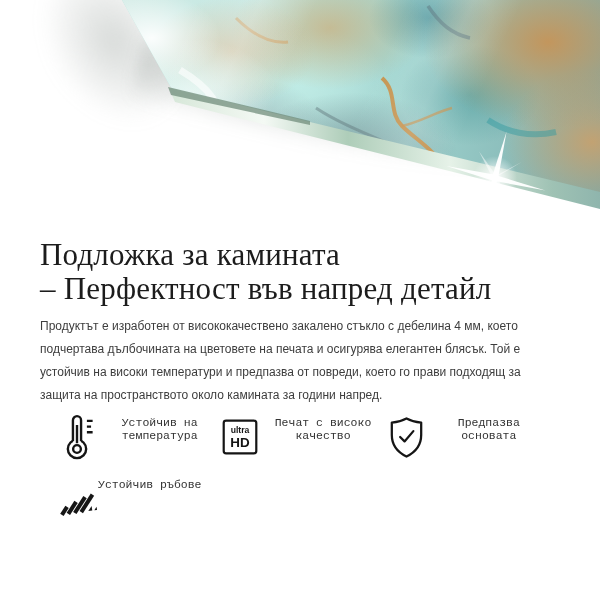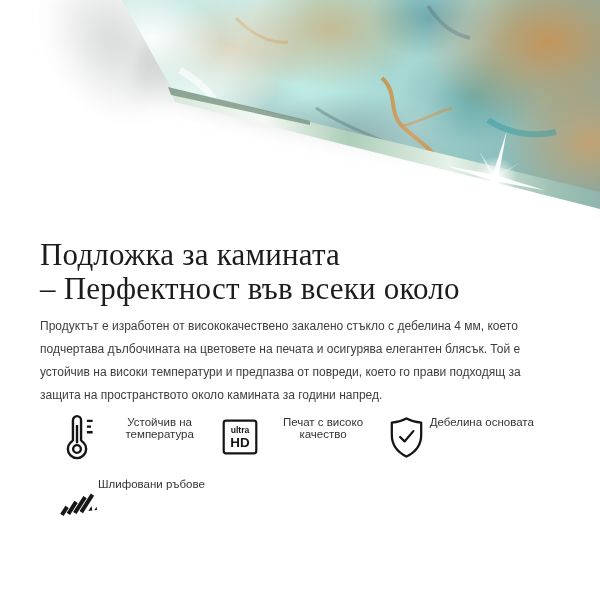--- a/index.html
+++ b/index.html
@@ -63,21 +63,21 @@
   h1 span{display:block;}
   .desc{
     margin:9px 0 0;font-size:12px;line-height:23px;color:#3d3d3d;max-width:532px;
   }
   
   .features{
     margin:4px 12px 0;display:grid;grid-template-columns:repeat(3,1fr);row-gap:10px;
   }
   .feature{display:flex;flex-direction:row;align-items:flex-start;text-align:center;}
   .icon-box{height:52px;display:flex;align-items:center;justify-content:center;}
-  .feature-label{margin-top:5px;font-size:11.5px;color:#333;}
+  .feature-label{margin-top:5px;font-size:11.5px;color:#333;font-family:Liberation Mono, monospace;}
   .ic{stroke:#151515;fill:none;stroke-width:2.3;}
 </style>
 </head>
 <body>
 
 <div class="hero">
   <div class="left-shadow"></div>
   <div class="floor-shadow"></div>
   <div class="glass-surface">
     <svg class="veins" width="600" height="230">
@@ -106,21 +106,21 @@
       <polygon points="10,60 58,57 112,60 58,63" opacity="0.95"></polygon>
       <polygon points="38,38 60,57 82,82 58,61" opacity="0.5"></polygon>
       <polygon points="82,38 61,57 38,82 59,61" opacity="0.5"></polygon>
     </g>
   </svg>
 </div>
 
 <div class="content">
   <h1>
     <span>Подложка за камината</span>
-    <span>– Перфектност във всеки около</span>
+    <span>– Перфектност във напред детайл</span>
   </h1>
   <p class="desc">Продуктът е изработен от висококачествено закалено стъкло с дебелина 4 мм, което подчертава дълбочината на цветовете на печата и осигурява елегантен блясък. Той е устойчив на високи температури и предпазва от повреди, което го прави подходящ за защита на пространството около камината за години напред.</p>
 
   <div class="features">
 
     <div class="feature">
       <div class="icon-box">
         <svg width="50" height="50" viewBox="0 0 48 48">
           <circle class="ic" cx="24" cy="35.5" r="8.8"></circle>
           <rect x="20.2" y="21" width="7.6" height="9" fill="#fff" stroke="none"></rect>
@@ -144,37 +144,37 @@
       <div class="feature-label">Печат с високо качество</div>
     </div>
 
     <div class="feature">
       <div class="icon-box">
         <svg width="47" height="47" viewBox="0 0 48 48">
           <path class="ic" stroke-width="2.4" stroke-linejoin="round" d="M24,4.5 C28.5,7 33.5,8.3 39,8.8 L39,21.5 C39,32 32.8,39.2 24,43.5 C15.2,39.2 9,32 9,21.5 L9,8.8 C14.5,8.3 19.5,7 24,4.5 Z"></path>
           <path class="ic" stroke-width="2.6" stroke-linecap="round" stroke-linejoin="round" d="M17.5,23.5 L22,28 L31,17.5"></path>
         </svg>
       </div>
-      <div class="feature-label">Дебелина основата</div>
+      <div class="feature-label">Предпазва основата</div>
     </div>
 
 
     <div class="feature">
       <div class="icon-box">
         <svg width="46" height="46" viewBox="0 0 48 48">
           <g transform="rotate(-8 24 30)">
             <g stroke="#161616" stroke-width="4.2" fill="none">
               <path d="M9,38.5 L15.5,31"></path>
               <path d="M15.8,38.5 L25.5,27.2"></path>
               <path d="M22.6,38.5 L35.5,23.5"></path>
               <path d="M29.4,38.5 L43.5,22.1"></path>
             </g>
             <polygon points="36.8,38.5 41,38.5 41,33.6" fill="#161616"></polygon>
             <polygon points="43.2,38.5 46,38.5 46,35.2" fill="#161616"></polygon>
           </g>
         </svg>
       </div>
-      <div class="feature-label">Шлифовани ръбове</div>
+      <div class="feature-label">Устойчив ръбове</div>
     </div>
 
 
   </div>
 </div>
 
 </body></html>

